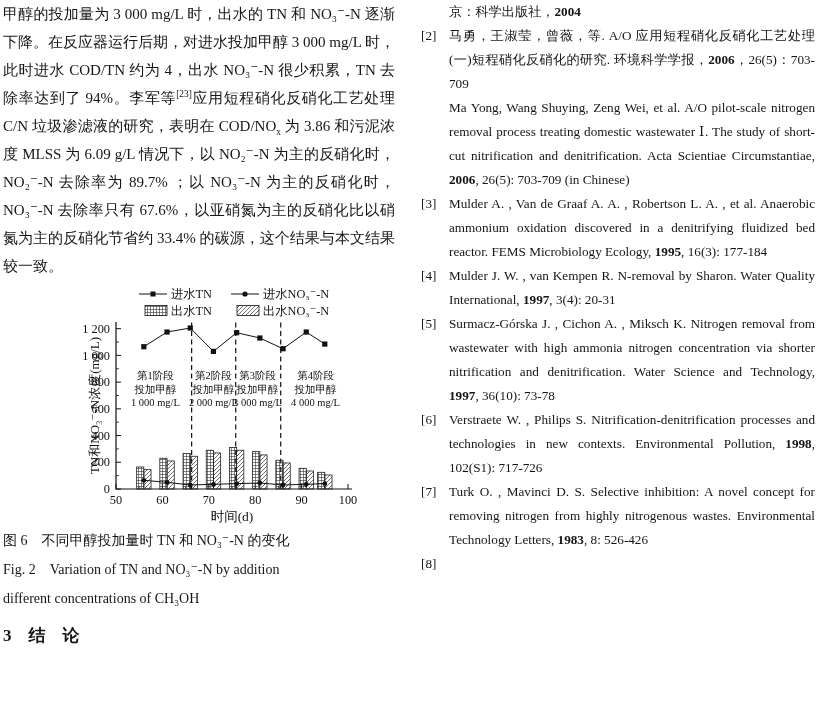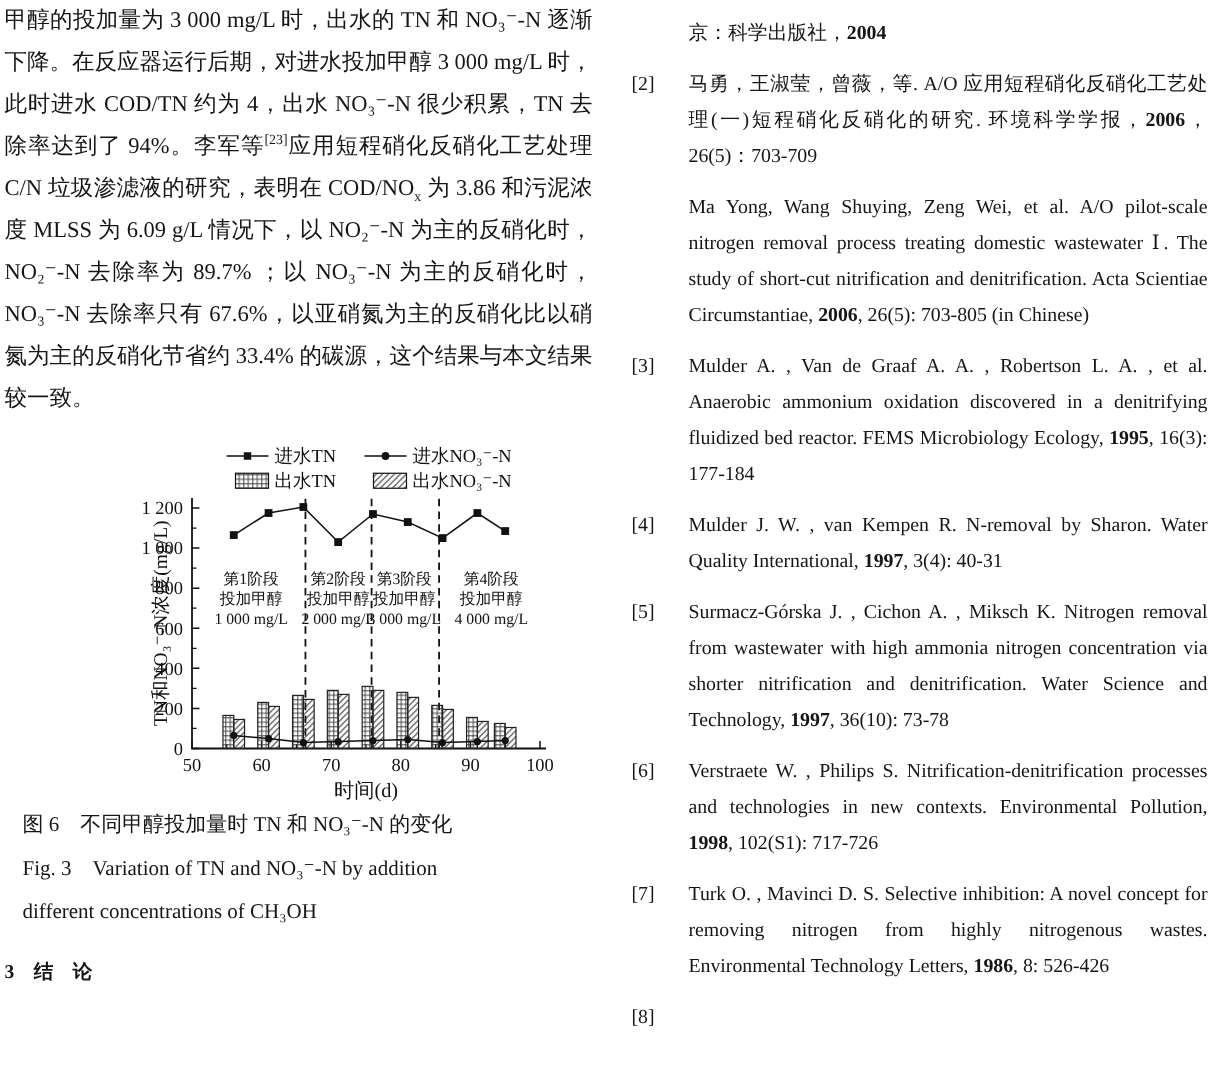--- a/index.html
+++ b/index.html
@@ -11,32 +11,32 @@
   .col.left{left:3px;width:392px;}
   .col.right{left:421px;width:394px;}
   p.body{
     margin:0;font-size:15px;line-height:28px;text-align:justify;
     text-justify:inter-ideograph;
   }
   p.body.indent{text-indent:2em;}
   sup{font-size:0.62em;line-height:0;}
   sub{font-size:0.62em;line-height:0;}
   .b{font-weight:bold;}
-  figure{margin:12px;}
+  figure{margin:0;}
   #chart{margin-top:2px;}
   #chart svg{display:block;}
   .cap{text-align:left;font-size:14px;line-height:29px;}
   .heading{
-    margin:10px 0 6px 0;font-size:13px;font-weight:bold;line-height:26px;
+    margin:10px 0 6px 0;font-size:17px;font-weight:bold;line-height:26px;
   }
   .ref{
     position:relative;padding-left:28px;font-size:13.2px;line-height:24px;
     text-align:justify;text-justify:inter-ideograph;
   }
-  .ref p{margin:10px;}
+  .ref p{margin:0;}
   .ref .lbl{position:absolute;left:0;top:0;}
 </style>
 </head>
 <body>
 
 <div class="page">
 
   <div class="col left">
     <p class="body"><span>甲醇的投加量为 3 000 mg/L 时，出水的 TN 和 NO₃⁻-N 逐渐下降。在反应器运行后期，对进水投加甲醇 3 000 mg/L 时，此时进水 COD/TN 约为 4，出水 NO₃⁻-N 很少积累，TN 去除率达到了 94%。李军等</span><sup>[23]</sup><span>应用短程硝化反硝化工艺处理 C/N 垃圾渗滤液的研究，表明在 COD/NO</span><sub>x</sub><span> 为 3.86 和污泥浓度 MLSS 为 6.09 g/L 情况下，以 NO₂⁻-N 为主的反硝化时，NO₂⁻-N 去除率为 89.7% ；以 NO₃⁻-N 为主的反硝化时，NO₃⁻-N 去除率只有 67.6%，以亚硝氮为主的反硝化比以硝氮为主的反硝化节省约 33.4% 的碳源，这个结果与本文结果较一致。</span></p>
 
@@ -143,58 +143,58 @@
             <circle cx="256.84000000000003" cy="200.988" r="2.4" fill="#111"></circle>
             <circle cx="280.03999999999996" cy="202.992" r="2.4" fill="#111"></circle>
             <circle cx="303.24" cy="202.324" r="2.4" fill="#111"></circle>
             <circle cx="321.8" cy="201.656" r="2.4" fill="#111"></circle>
             <text transform="rotate(-90)" x="-123.5" y="96" text-anchor="middle" font-size="13" fill="#111">TN和NO₃⁻-N浓度(mg/L)</text>
             <text x="229" y="239" text-anchor="middle" font-size="13.5" fill="#111">时间(d)</text>
           </svg>
         </div>
       <figcaption>
         <div class="cap">图 6　不同甲醇投加量时 TN 和 NO₃⁻-N 的变化</div>
-        <div class="cap">Fig. 3　Variation of TN and NO₃⁻-N by addition</div>
+        <div class="cap">Fig. 2　Variation of TN and NO₃⁻-N by addition</div>
         <div class="cap">different concentrations of CH₃OH</div>
       </figcaption>
     </figure>
 
     <h2 class="heading">3　结　论</h2>
 
   </div>
 
   <div class="col right">
     <div class="ref">
       <p><span>京：科学出版社，</span><span class="b">2004</span></p>
     </div>
     <div id="refs">
         <div class="ref">
           <span class="lbl">[2]</span>
           <p><span>马勇，王淑莹，曾薇，等. A/O 应用短程硝化反硝化工艺处理(一)短程硝化反硝化的研究. 环境科学学报，</span><span class="b">2006</span><span>，26(5)：703-709</span></p>
-          <p><span>Ma Yong, Wang Shuying, Zeng Wei, et al. A/O pilot-scale nitrogen removal process treating domestic wastewater Ⅰ. The study of short-cut nitrification and denitrification. Acta Scientiae Circumstantiae, </span><span class="b">2006</span><span>, 26(5): 703-805 (in Chinese)</span></p>
+          <p><span>Ma Yong, Wang Shuying, Zeng Wei, et al. A/O pilot-scale nitrogen removal process treating domestic wastewater Ⅰ. The study of short-cut nitrification and denitrification. Acta Scientiae Circumstantiae, </span><span class="b">2006</span><span>, 26(5): 703-709 (in Chinese)</span></p>
         </div>
         <div class="ref">
           <span class="lbl">[3]</span>
           <p><span>Mulder A. , Van de Graaf A. A. , Robertson L. A. , et al. Anaerobic ammonium oxidation discovered in a denitrifying fluidized bed reactor. FEMS Microbiology Ecology, </span><span class="b">1995</span><span>, 16(3): 177-184</span></p>
         </div>
         <div class="ref">
           <span class="lbl">[4]</span>
-          <p><span>Mulder J. W. , van Kempen R. N-removal by Sharon. Water Quality International, </span><span class="b">1997</span><span>, 3(4): 40-31</span></p>
+          <p><span>Mulder J. W. , van Kempen R. N-removal by Sharon. Water Quality International, </span><span class="b">1997</span><span>, 3(4): 20-31</span></p>
         </div>
         <div class="ref">
           <span class="lbl">[5]</span>
           <p><span>Surmacz-Górska J. , Cichon A. , Miksch K. Nitrogen removal from wastewater with high ammonia nitrogen concentration via shorter nitrification and denitrification. Water Science and Technology, </span><span class="b">1997</span><span>, 36(10): 73-78</span></p>
         </div>
         <div class="ref">
           <span class="lbl">[6]</span>
           <p><span>Verstraete W. , Philips S. Nitrification-denitrification processes and technologies in new contexts. Environmental Pollution, </span><span class="b">1998</span><span>, 102(S1): 717-726</span></p>
         </div>
         <div class="ref">
           <span class="lbl">[7]</span>
-          <p><span>Turk O. , Mavinci D. S. Selective inhibition: A novel concept for removing nitrogen from highly nitrogenous wastes. Environmental Technology Letters, </span><span class="b">1986</span><span>, 8: 526-426</span></p>
+          <p><span>Turk O. , Mavinci D. S. Selective inhibition: A novel concept for removing nitrogen from highly nitrogenous wastes. Environmental Technology Letters, </span><span class="b">1983</span><span>, 8: 526-426</span></p>
         </div>
         <div class="ref">
           <span class="lbl">[8]</span>
         </div>
       </div>
   </div>
 
 </div>
 
 </body></html>

